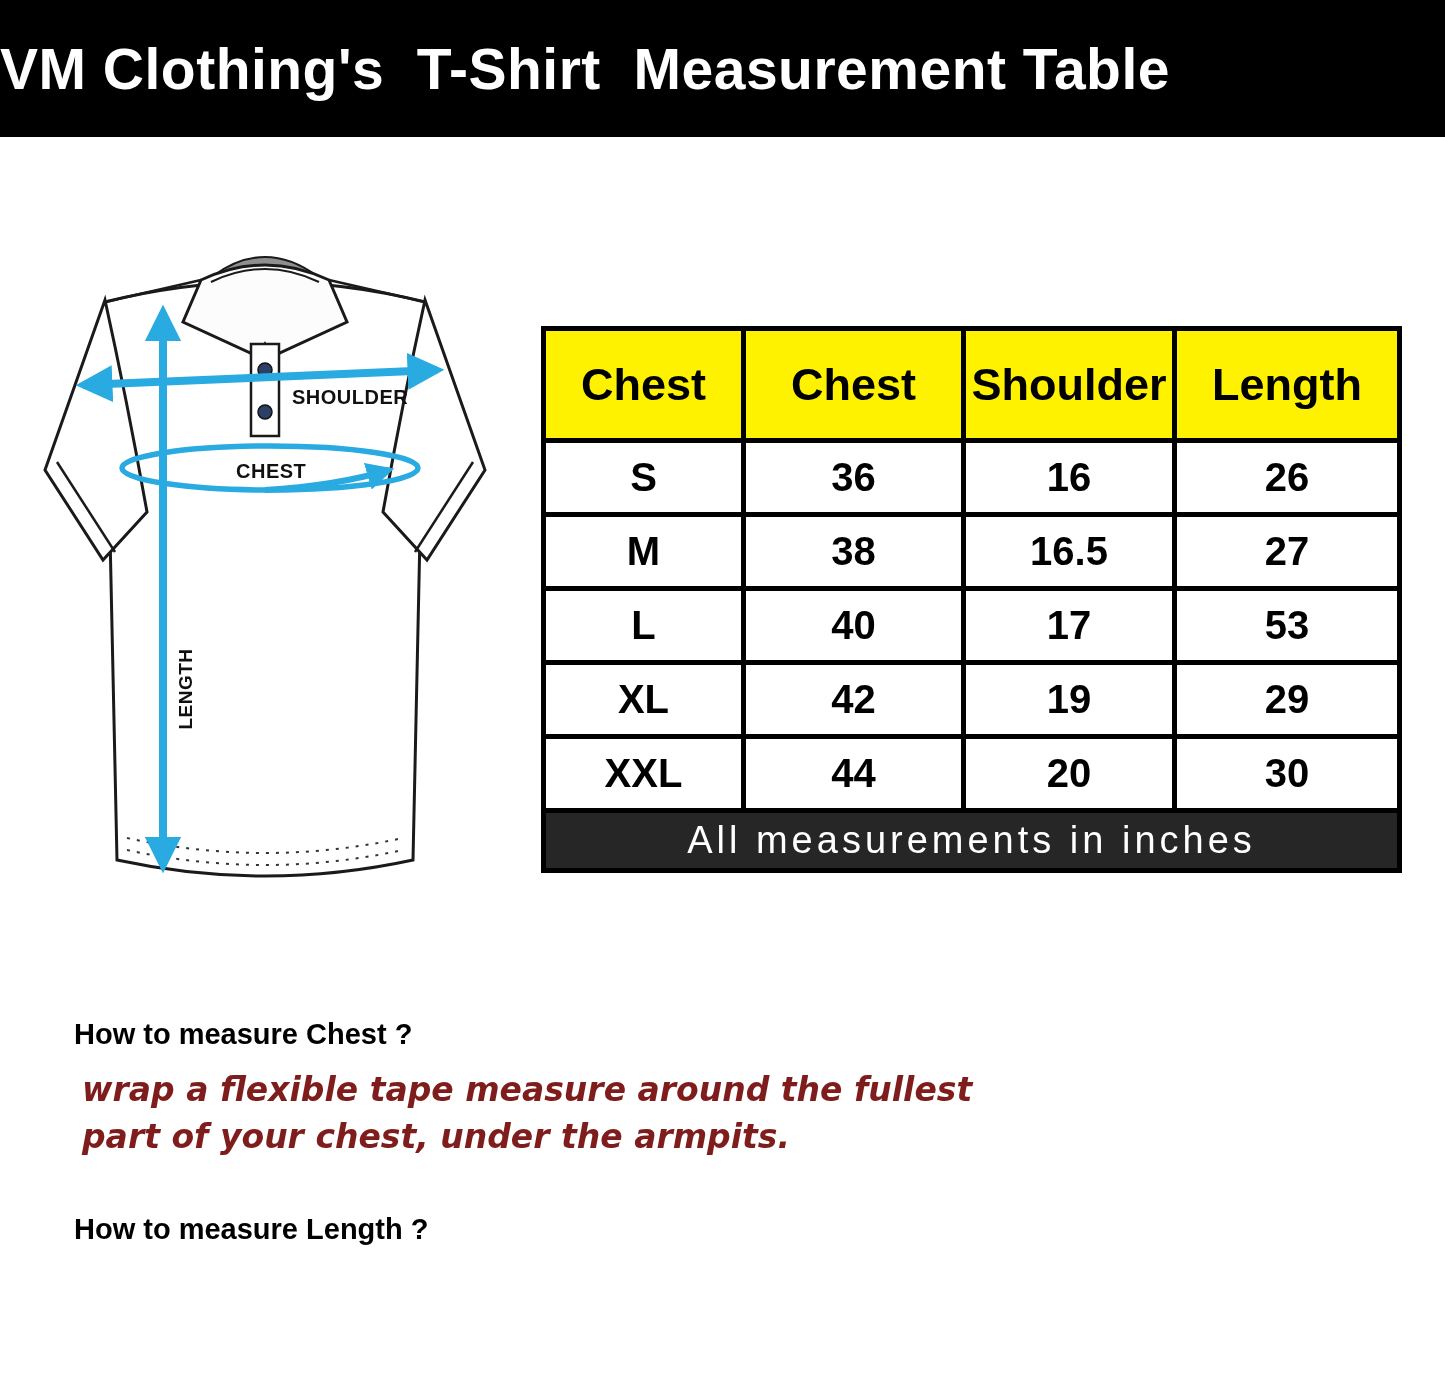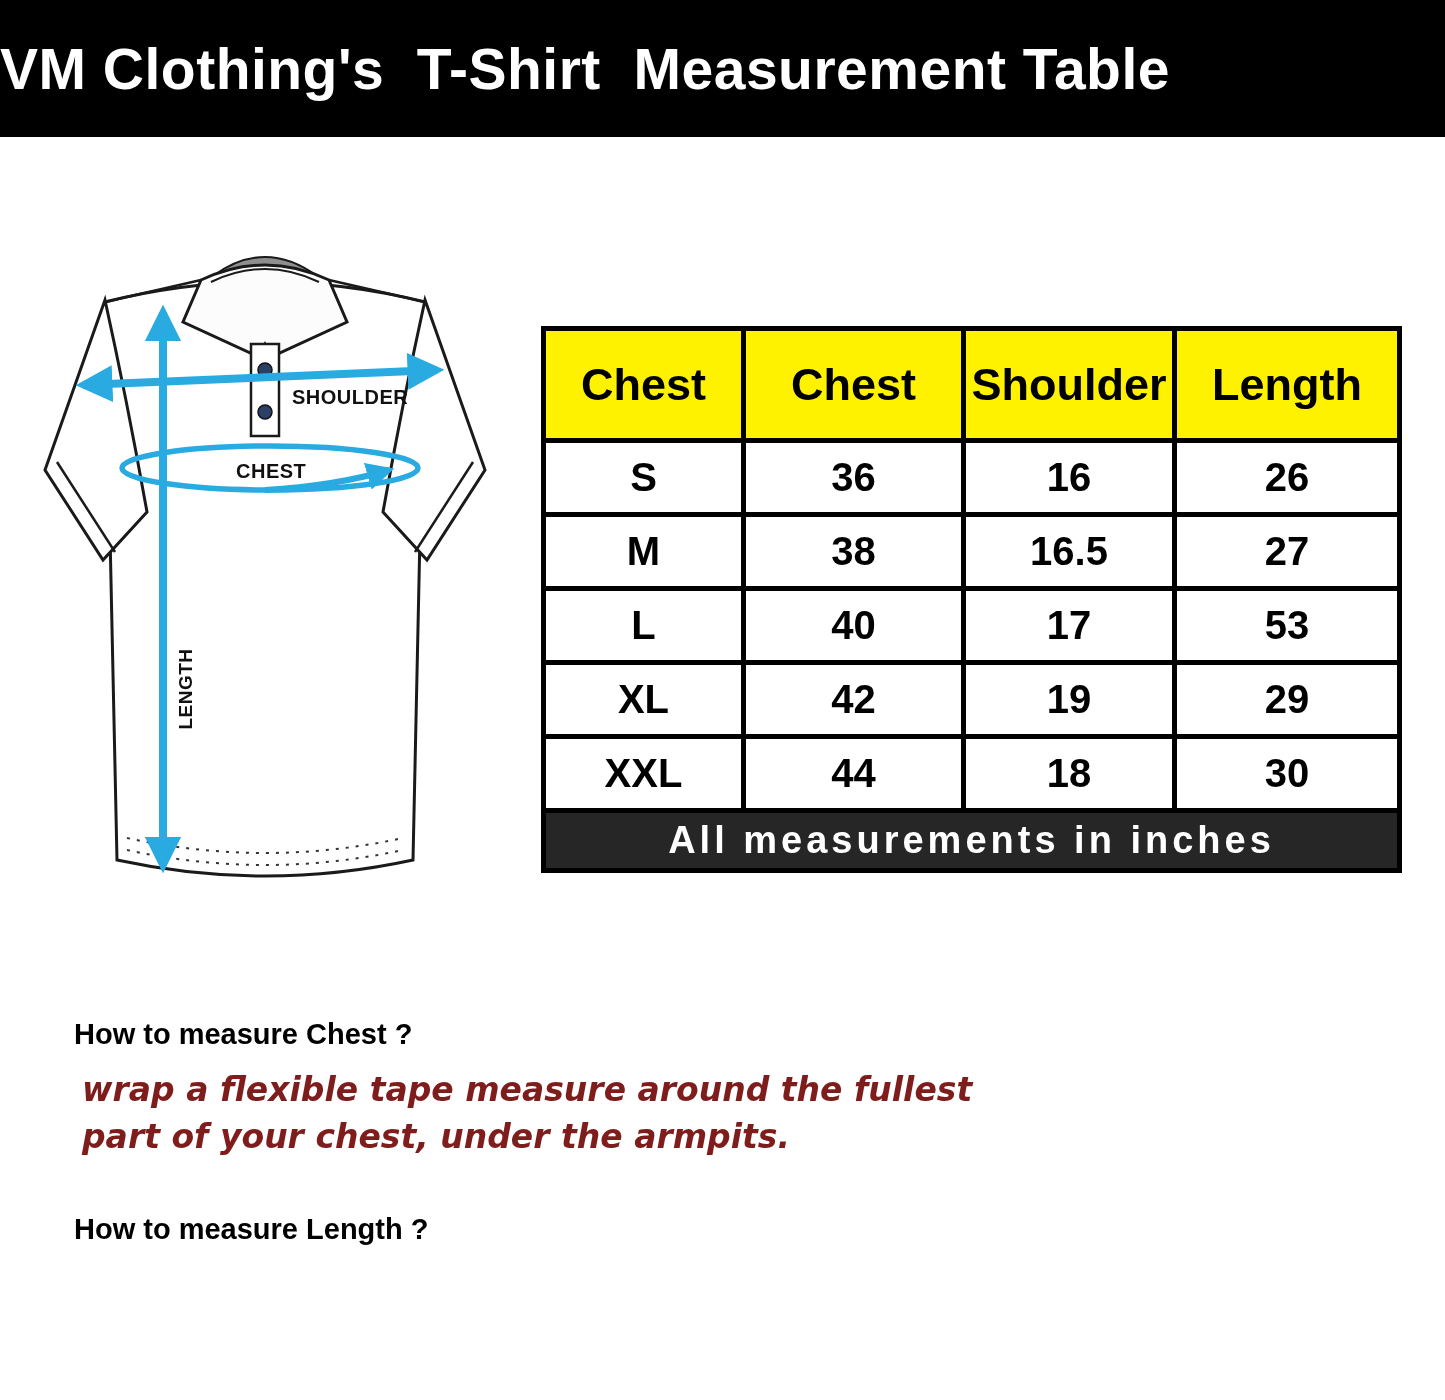--- a/index.html
+++ b/index.html
@@ -27,21 +27,21 @@
   
   .table-wrap { position:absolute; left:541px; top:326px; width:856px; }
   table.size-table { border-collapse:collapse; width:100%; table-layout:fixed; }
   .size-table th, .size-table td {
     border:5px solid #000000; text-align:center; vertical-align:middle; color:#000000;
   }
   .size-table thead th { background:var(--header-bg,#FFF200); height:112px; font-size:45px; font-weight:bold; }
   .size-table tbody td { background:#ffffff; height:74px; font-size:40px; font-weight:bold; }
   .size-table tfoot td {
     background:var(--footer-bg,#262626); color:#ffffff; height:60px;
-    font-size:38px; font-weight:700; letter-spacing:4px;
+    font-size:38px; font-weight:400; letter-spacing:4px;
   }
 
   
   .instructions { position:absolute; left:74px; top:1018px; width:1050px; }
   .instr-block + .instr-block { margin-top:52px; }
   .instr-heading { font-size:29px; font-weight:bold; color:#000000; font-family:"Liberation Sans", sans-serif; }
   .instr-body {
     margin:16px 0 0 8px; font-family:"DejaVu Sans", sans-serif;
     font-style:italic; font-weight:600; font-size:33px; line-height:1.42; color:#7f1d1d;
   }
@@ -131,21 +131,21 @@
         </tr>
         <tr>
           <td>XL</td>
           <td>42</td>
           <td>19</td>
           <td>29</td>
         </tr>
         <tr>
           <td>XXL</td>
           <td>44</td>
-          <td>18</td>
+          <td>20</td>
           <td>30</td>
         </tr>
       </tbody>
       <tfoot>
         <tr>
           <td colspan="4">All measurements in inches</td>
         </tr>
       </tfoot>
     </table>
   </div>

